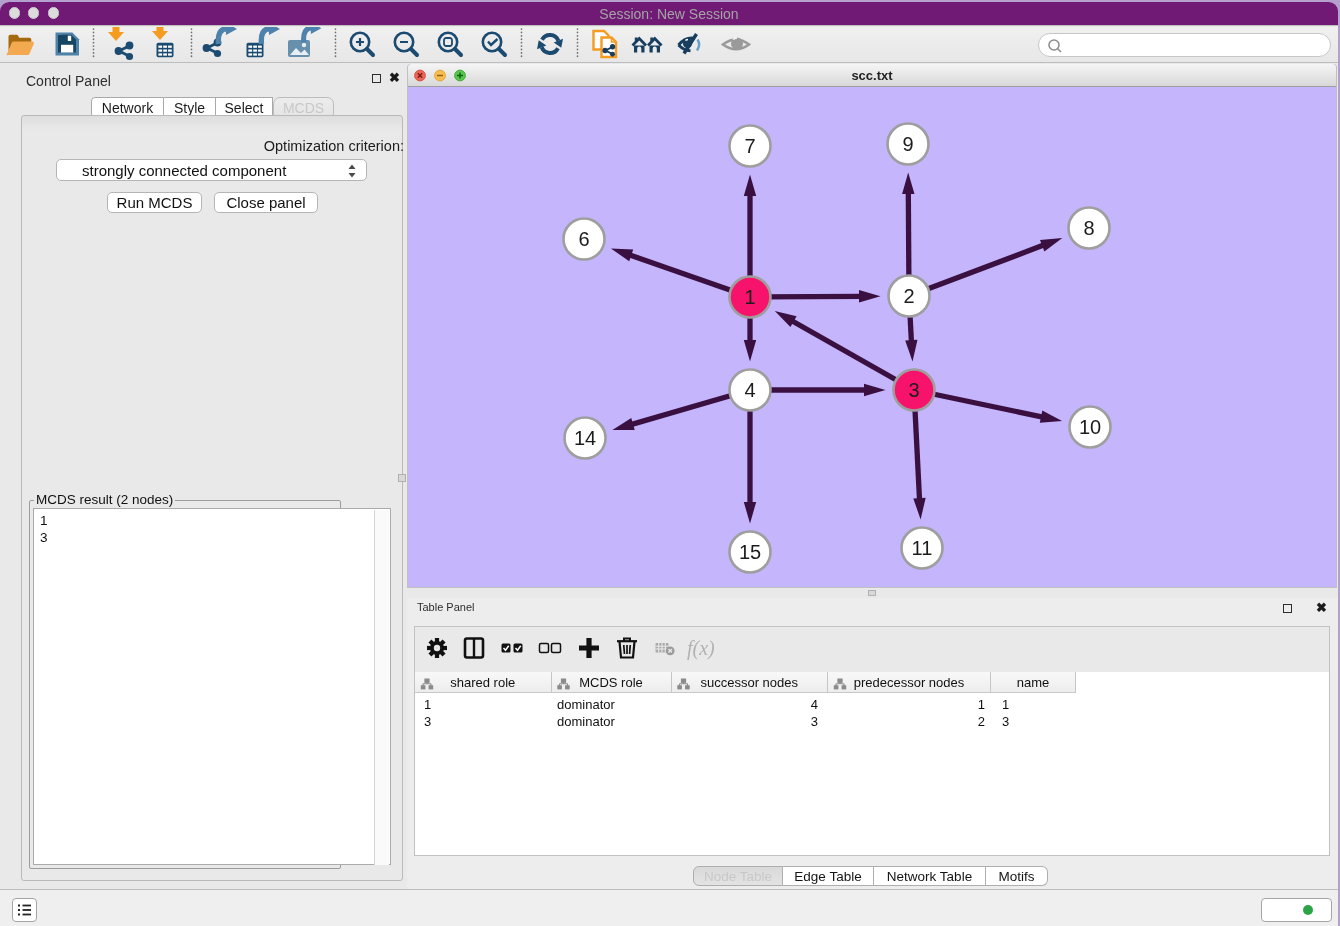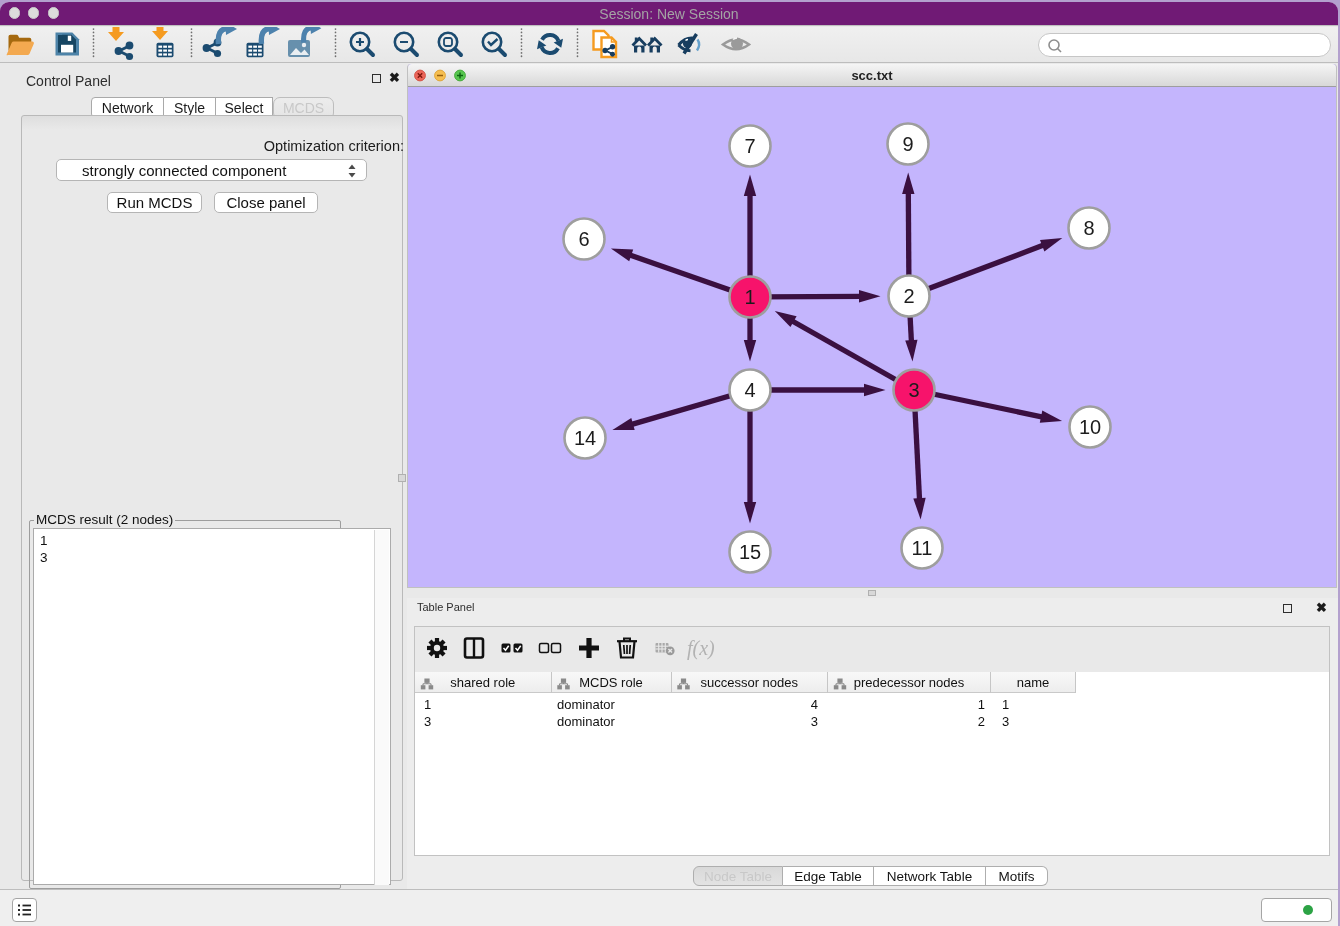--- a/index.html
+++ b/index.html
@@ -33,21 +33,21 @@
   border:1px solid #b9b9b9; background:linear-gradient(#dedede,#e9e9e9 14px);
   border-radius:3px; }
 #opt-label { position:absolute; left:0; width:100%; top:75px; text-align:right;
   font-size:14.5px; color:#1c1c1c; }
 #combo { position:absolute; left:44px; top:96px; width:311px; height:22px;
   background:#fff; border:1px solid #b5b5b5; border-radius:5px;
   font-size:15px; color:#111; line-height:21px; padding-left:25px; }
 .btn { position:absolute; height:21px; background:#fff; border:1px solid #b5b5b5;
   border-radius:5px; font-size:15px; color:#111; text-align:center; line-height:19px; }
 #mcds-box { position:absolute; left:17px; top:437px; width:312px; height:369px;
-  border:1px solid #9d9d9d; border-radius:2px;margin-top:20px; }
+  border:1px solid #9d9d9d; border-radius:2px; }
 #mcds-legend { position:absolute; left:4px; top:-9px; background:#e9e9e9;
   font-size:13.5px; color:#111; padding:0 2px; }
 #mcds-text { position:absolute; left:3px; top:7px; width:358px; height:357px;
   background:#fff; border:1px solid #ababab; font-size:13.5px; color:#111;
   padding:3px 0 0 6px; line-height:17px; }
 #mcds-sb { position:absolute; right:1px; top:1px; width:15px; height:355px;
   background:#fafafa; border-left:1px solid #d5d5d5; }
 
 #netwin { left:407px; top:1px; width:930px; height:524px; background:#c4b5fd;
   border:1px solid #c0c0c0; border-top:none; border-radius:4px 4px 0 0; }

